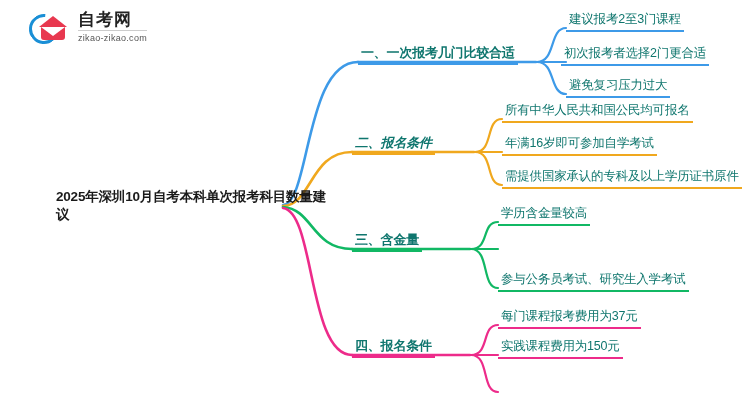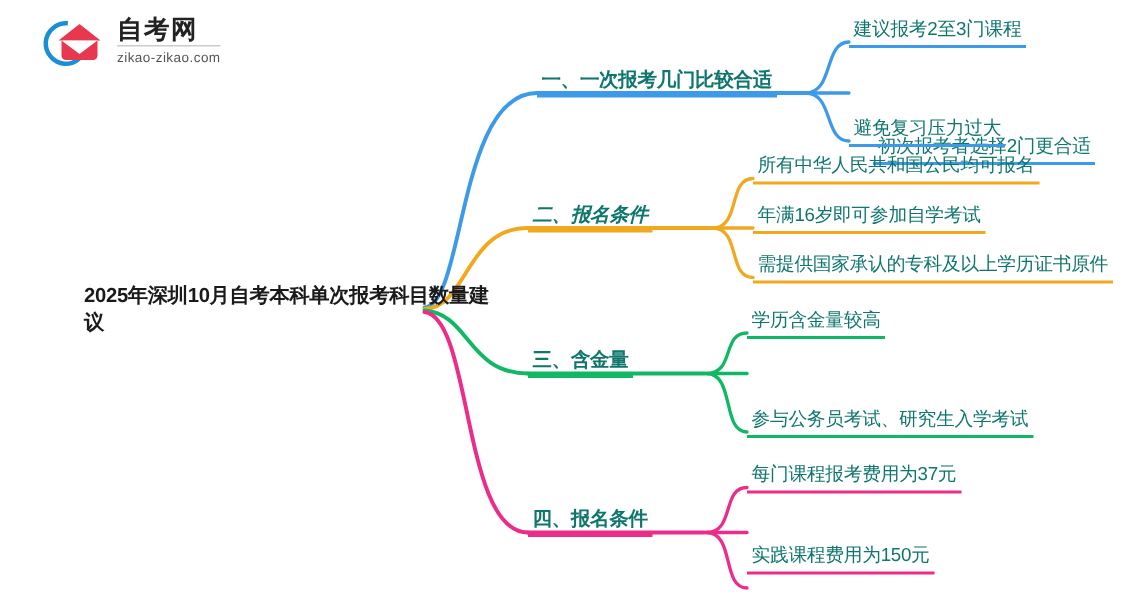--- a/index.html
+++ b/index.html
@@ -202,21 +202,21 @@
   </svg>
 
   <div class="root-node">2025年深圳10月自考本科单次报考科目数量建议</div>
 
   <div class="node branch-node" style="left:358px; top:44px; border-bottom-color:#3d9ae8;">
     <span class="node-label">一、一次报考几门比较合适</span>
   </div>
   <div class="node leaf-node" style="left:566px; top:11px; border-bottom-color:#3d9ae8;">
     <span class="node-label">建议报考2至3门课程</span>
   </div>
-  <div class="node leaf-node" style="left:582px; top:45px; border-bottom-color:#3d9ae8;margin-top:44px;">
+  <div class="node leaf-node" style="left:561px; top:45px; border-bottom-color:#3d9ae8;">
     <span class="node-label">初次报考者选择2门更合适</span>
   </div>
   <div class="node leaf-node" style="left:566px; top:77px; border-bottom-color:#3d9ae8;">
     <span class="node-label">避免复习压力过大</span>
   </div>
 
   <div class="node branch-node" style="left:352px; top:134px; border-bottom-color:#f0a81e;font-style:italic;">
     <span class="node-label">二、报名条件</span>
   </div>
   <div class="node leaf-node" style="left:502px; top:102px; border-bottom-color:#f0a81e;">
@@ -238,17 +238,17 @@
   <div class="node leaf-node" style="left:498px; top:271px; border-bottom-color:#11b864;">
     <span class="node-label">参与公务员考试、研究生入学考试</span>
   </div>
 
   <div class="node branch-node" style="left:352px; top:337px; border-bottom-color:#ed2b8a;">
     <span class="node-label">四、报名条件</span>
   </div>
   <div class="node leaf-node" style="left:498px; top:308px; border-bottom-color:#ed2b8a;">
     <span class="node-label">每门课程报考费用为37元</span>
   </div>
-  <div class="node leaf-node" style="left:498px; top:338px; border-bottom-color:#ed2b8a;margin-top:24px;">
+  <div class="node leaf-node" style="left:498px; top:338px; border-bottom-color:#ed2b8a;">
     <span class="node-label">实践课程费用为150元</span>
   </div>
 
 </div>
 
 </body></html>

